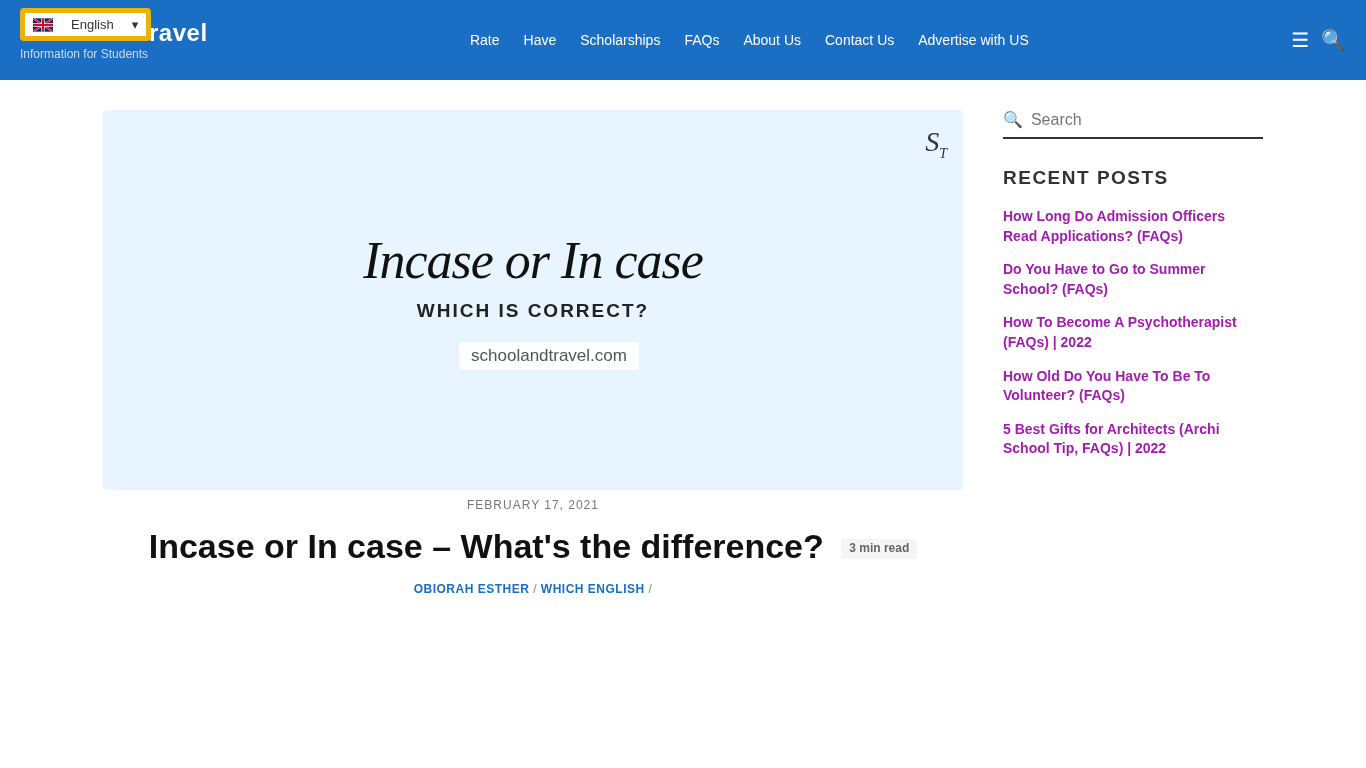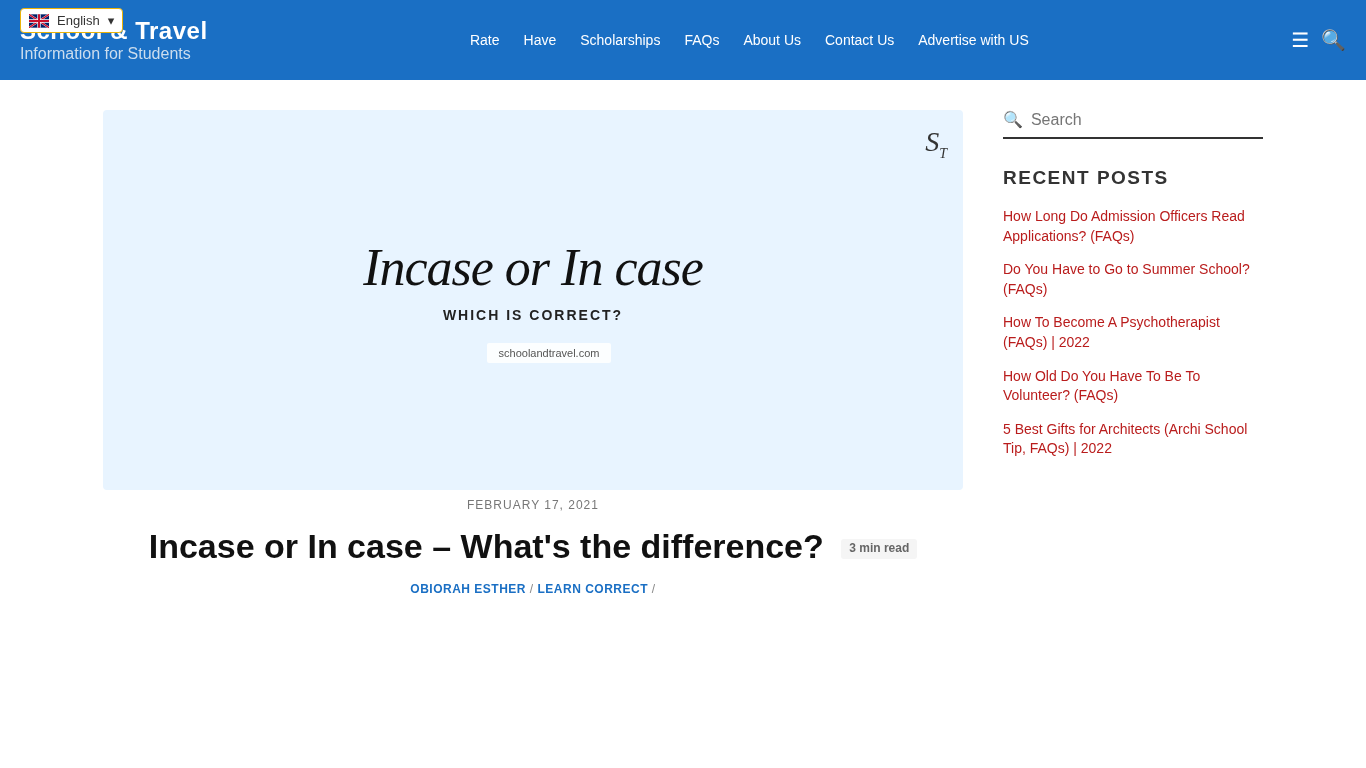--- a/index.html
+++ b/index.html
@@ -20,21 +20,21 @@
       flex-direction: column;
     }
     .site-title {
       color: #fff;
       font-size: 24px;
       font-weight: bold;
       letter-spacing: 0.5px;
     }
     .site-tagline {
       color: #cde;
-      font-size: 16px;
+      font-size: 12px;
     }
     .header-nav {
       display: flex;
       align-items: center;
       gap: 24px;
     }
     .nav-item {
       color: #fff;
       text-decoration: none;
       font-size: 14px;
@@ -48,23 +48,23 @@
       gap: 12px;
     }
     .header-icon {
       color: #fff;
       font-size: 20px;
       cursor: pointer;
     }
     .lang-selector {
       display: flex;
       align-items: center;
-      gap: 8px;
+      gap: 18px;
       background: #fff;
-      border: 1px solid #eab308;
+      border: 5px solid #eab308;
       border-radius: 4px;
       padding: 4px 8px;
       font-size: 13px;
       cursor: pointer;
       position: absolute;
       top: 8px;
       left: 20px;
     }
 
     
@@ -103,32 +103,32 @@
       font-family: 'Georgia', cursive;
       font-size: 52px;
       font-style: italic;
       color: #111;
       font-weight: normal;
       line-height: 1.2;
       letter-spacing: -1px;
     }
 
     .article-image-subtitle {
-      font-size: 14px;
+      font-size: 19px;
       font-weight: bold;
       color: #222;
       letter-spacing: 2px;
       margin-top: 8px;
       text-transform: uppercase;
     }
 
     .article-image-watermark {
       background: rgba(255,255,255,0.85);
       padding: 4px 12px;
-      font-size: 11px;
+      font-size: 17px;
       color: #555;
       margin-top: 20px;
       display: inline-block;
       border-radius: 2px;
       margin-left: 32px;
     }
 
     .st-logo {
       position: absolute;
       top: 16px;
@@ -223,24 +223,25 @@
 
     .recent-posts-list {
       list-style: none;
     }
 
     .recent-post-item {
       margin-bottom: 14px;
     }
 
     .recent-post-link {
-      color: #b91c1c;
+      color: #a21caf;
       text-decoration: none;
       font-size: 14px;
       line-height: 1.4;
+      font-weight: bold;
     }
 
     
     .flag-uk {
       display: inline-block;
       width: 20px;
       height: 14px;
       vertical-align: middle;
     }
   </style>
@@ -299,21 +300,21 @@
     <div class="article-date">FEBRUARY 17, 2021</div>
 
     <h1 class="article-title">
       <span>Incase or In case – What's the difference?</span>
       <span class="read-time-badge">3 min read</span>
     </h1>
 
     <div class="article-meta">
       <a href="#">OBIORAH ESTHER</a>
       <span> / </span>
-      <a href="#">LEARN CORRECT</a>
+      <a href="#">WHICH ENGLISH</a>
       <span> /</span>
     </div>
 
   </main>
 
   <aside class="sidebar">
 
     <div class="sidebar-search">
       <span class="sidebar-search-icon">🔍</span>
       <input class="sidebar-search-input" type="text" placeholder="Search" style="">

